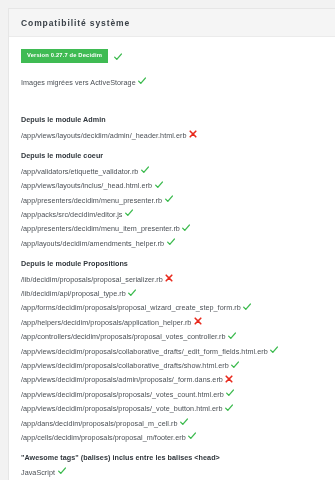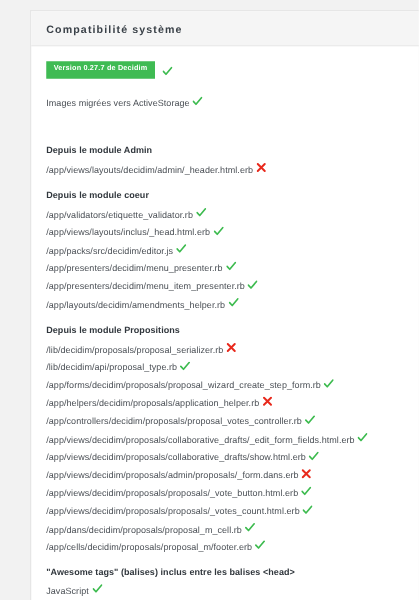--- a/index.html
+++ b/index.html
@@ -12,21 +12,21 @@
     background: #f2f2f2;
     font-family: "Liberation Sans", sans-serif;
     -webkit-font-smoothing: antialiased;
     overflow: hidden;
   }
 
   .page-wrap {
     width: 297px;
     height: 480px;
     box-sizing: border-box;
-    padding: 8px 0 0 24px;
+    padding: 8px 0 0 8px;
   }
 
   .card {
     background: #ffffff;
     width: 327px;
     min-height: 463px;
     box-sizing: border-box;
     border: 1px solid #e6e6e6;
     border-right: none;
     border-bottom: none;
@@ -153,24 +153,24 @@
                 </svg></span></p>
           </div>
           <div class="group">
             <div class="group-title">Depuis le module coeur</div>
             <p class="line"><span>/app/validators/etiquette_validator.rb</span><span class="mark"><svg width="8" height="8" viewBox="0 0 12 12">
                   <path d="M1 6.2 L4.2 9.6 L11 1.6" fill="none" stroke="#3dbb4f" stroke-width="2" stroke-linecap="round" stroke-linejoin="round"></path>
                 </svg></span></p>
             <p class="line"><span>/app/views/layouts/inclus/_head.html.erb</span><span class="mark"><svg width="8" height="8" viewBox="0 0 12 12">
                   <path d="M1 6.2 L4.2 9.6 L11 1.6" fill="none" stroke="#3dbb4f" stroke-width="2" stroke-linecap="round" stroke-linejoin="round"></path>
                 </svg></span></p>
+            <p class="line"><span>/app/presenters/decidim/menu_presenter.rb</span><span class="mark"><svg width="8" height="8" viewBox="0 0 12 12">
+                  <path d="M1 6.2 L4.2 9.6 L11 1.6" fill="none" stroke="#3dbb4f" stroke-width="2" stroke-linecap="round" stroke-linejoin="round"></path>
+                </svg></span></p>
             <p class="line"><span>/app/packs/src/decidim/editor.js</span><span class="mark"><svg width="8" height="8" viewBox="0 0 12 12">
-                  <path d="M1 6.2 L4.2 9.6 L11 1.6" fill="none" stroke="#3dbb4f" stroke-width="2" stroke-linecap="round" stroke-linejoin="round"></path>
-                </svg></span></p>
-            <p class="line"><span>/app/presenters/decidim/menu_presenter.rb</span><span class="mark"><svg width="8" height="8" viewBox="0 0 12 12">
                   <path d="M1 6.2 L4.2 9.6 L11 1.6" fill="none" stroke="#3dbb4f" stroke-width="2" stroke-linecap="round" stroke-linejoin="round"></path>
                 </svg></span></p>
             <p class="line"><span>/app/presenters/decidim/menu_item_presenter.rb</span><span class="mark"><svg width="8" height="8" viewBox="0 0 12 12">
                   <path d="M1 6.2 L4.2 9.6 L11 1.6" fill="none" stroke="#3dbb4f" stroke-width="2" stroke-linecap="round" stroke-linejoin="round"></path>
                 </svg></span></p>
             <p class="line"><span>/app/layouts/decidim/amendments_helper.rb</span><span class="mark"><svg width="8" height="8" viewBox="0 0 12 12">
                   <path d="M1 6.2 L4.2 9.6 L11 1.6" fill="none" stroke="#3dbb4f" stroke-width="2" stroke-linecap="round" stroke-linejoin="round"></path>
                 </svg></span></p>
           </div>
           <div class="group">
@@ -192,24 +192,24 @@
                 </svg></span></p>
             <p class="line"><span>/app/views/decidim/proposals/collaborative_drafts/_edit_form_fields.html.erb</span><span class="mark"><svg width="8" height="8" viewBox="0 0 12 12">
                   <path d="M1 6.2 L4.2 9.6 L11 1.6" fill="none" stroke="#3dbb4f" stroke-width="2" stroke-linecap="round" stroke-linejoin="round"></path>
                 </svg></span></p>
             <p class="line"><span>/app/views/decidim/proposals/collaborative_drafts/show.html.erb</span><span class="mark"><svg width="8" height="8" viewBox="0 0 12 12">
                   <path d="M1 6.2 L4.2 9.6 L11 1.6" fill="none" stroke="#3dbb4f" stroke-width="2" stroke-linecap="round" stroke-linejoin="round"></path>
                 </svg></span></p>
             <p class="line"><span>/app/views/decidim/proposals/admin/proposals/_form.dans.erb</span><span class="mark"><svg width="8" height="8" viewBox="0 0 12 12">
                   <path d="M1.8 1.8 L10.2 10.2 M10.2 1.8 L1.8 10.2" fill="none" stroke="#e8291c" stroke-width="2.4" stroke-linecap="round"></path>
                 </svg></span></p>
+            <p class="line"><span>/app/views/decidim/proposals/proposals/_votes_count.html.erb</span><span class="mark"><svg width="8" height="8" viewBox="0 0 12 12">
+                  <path d="M1 6.2 L4.2 9.6 L11 1.6" fill="none" stroke="#3dbb4f" stroke-width="2" stroke-linecap="round" stroke-linejoin="round"></path>
+                </svg></span></p>
             <p class="line"><span>/app/views/decidim/proposals/proposals/_vote_button.html.erb</span><span class="mark"><svg width="8" height="8" viewBox="0 0 12 12">
-                  <path d="M1 6.2 L4.2 9.6 L11 1.6" fill="none" stroke="#3dbb4f" stroke-width="2" stroke-linecap="round" stroke-linejoin="round"></path>
-                </svg></span></p>
-            <p class="line"><span>/app/views/decidim/proposals/proposals/_votes_count.html.erb</span><span class="mark"><svg width="8" height="8" viewBox="0 0 12 12">
                   <path d="M1 6.2 L4.2 9.6 L11 1.6" fill="none" stroke="#3dbb4f" stroke-width="2" stroke-linecap="round" stroke-linejoin="round"></path>
                 </svg></span></p>
             <p class="line"><span>/app/dans/decidim/proposals/proposal_m_cell.rb</span><span class="mark"><svg width="8" height="8" viewBox="0 0 12 12">
                   <path d="M1 6.2 L4.2 9.6 L11 1.6" fill="none" stroke="#3dbb4f" stroke-width="2" stroke-linecap="round" stroke-linejoin="round"></path>
                 </svg></span></p>
             <p class="line"><span>/app/cells/decidim/proposals/proposal_m/footer.erb</span><span class="mark"><svg width="8" height="8" viewBox="0 0 12 12">
                   <path d="M1 6.2 L4.2 9.6 L11 1.6" fill="none" stroke="#3dbb4f" stroke-width="2" stroke-linecap="round" stroke-linejoin="round"></path>
                 </svg></span></p>
           </div>
         </div>

